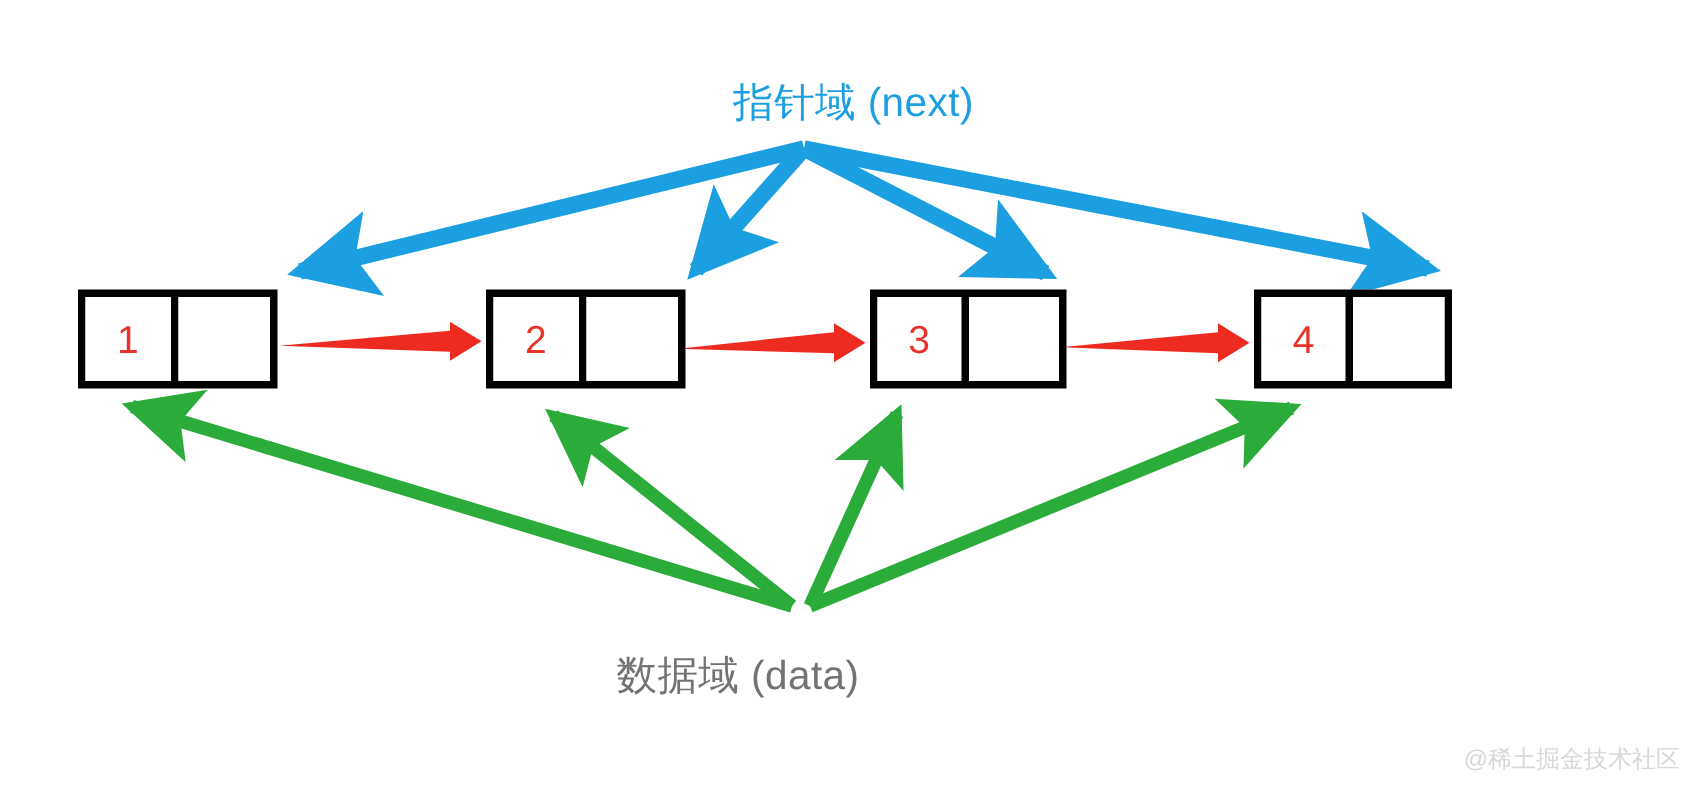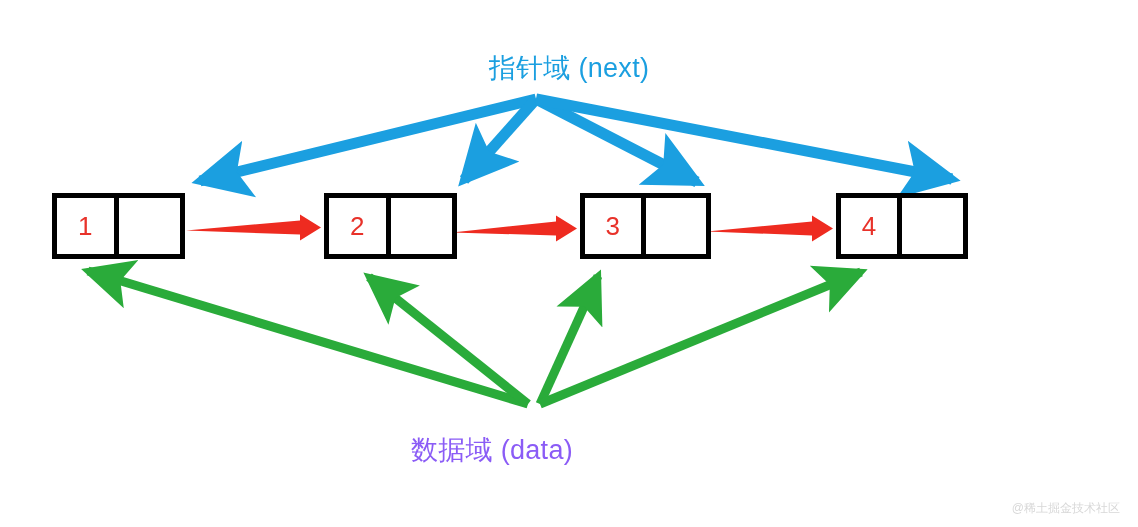--- a/index.html
+++ b/index.html
@@ -33,31 +33,31 @@
     letter-spacing: 0.3px;
   }
   #pointer-label {
     color: #1b9fe0;
     left: 0;
     top: 50px;
     width: 1138px;
     text-align: center;
   }
   #data-label {
-    color: #8b5cf6;
+    color: #737373;
     left: 0;
     top: 432px;
     width: 984px;
     text-align: center;
   }
   #watermark {
     position: absolute;
     right: 18px;
     bottom: 10px;
-    font-size: 12px;
+    font-size: 16px;
     color: #d8d8d8;
     white-space: nowrap;
     font-family: "Liberation Sans", "DejaVu Sans", sans-serif;
   }
   .node {
     position: absolute;
     display: flex;
     box-sizing: border-box;
     background: #ffffff;
     border: 5px solid #000000;

